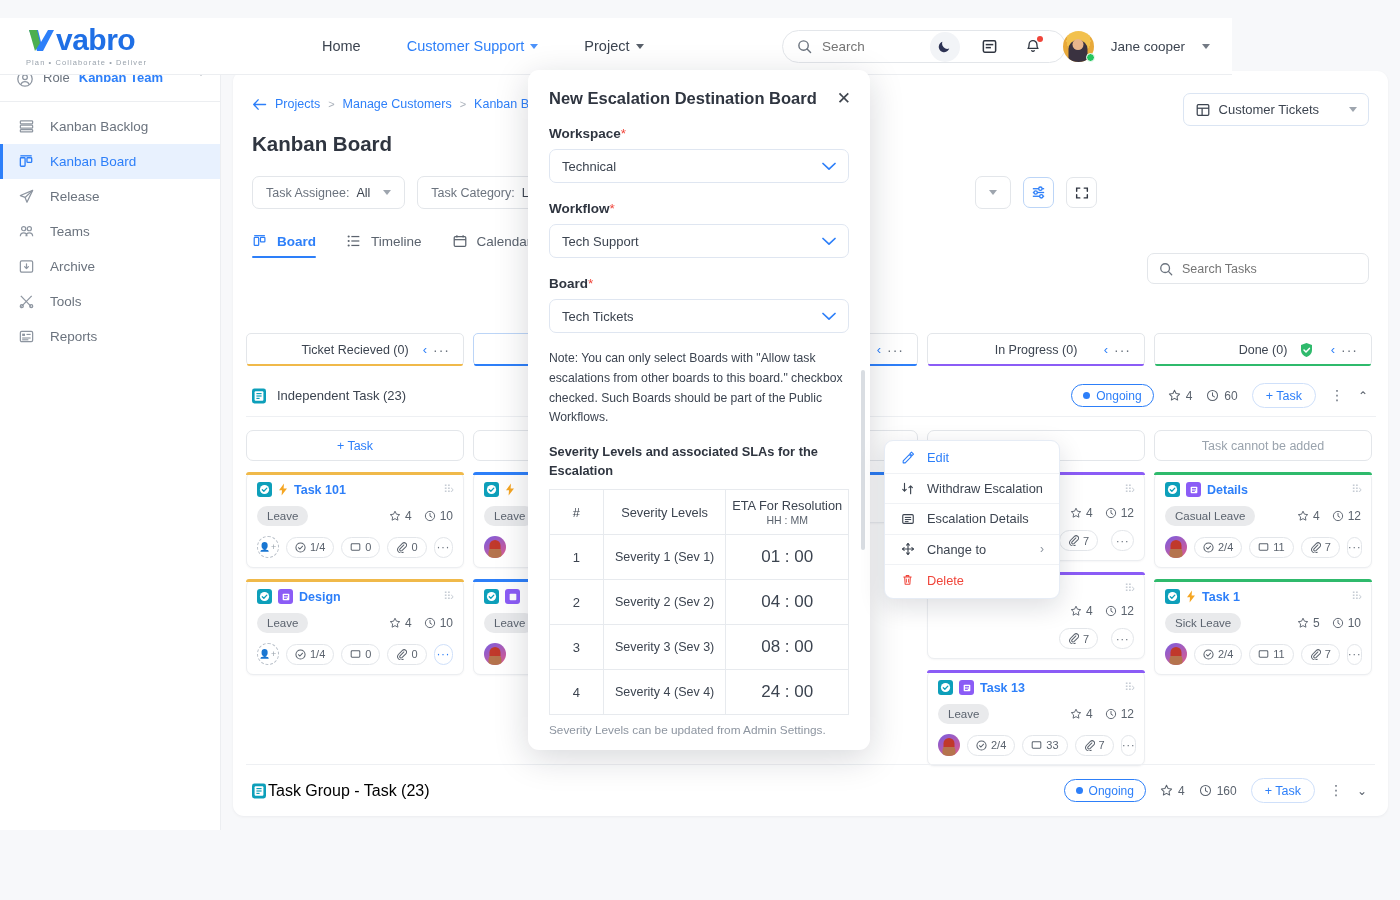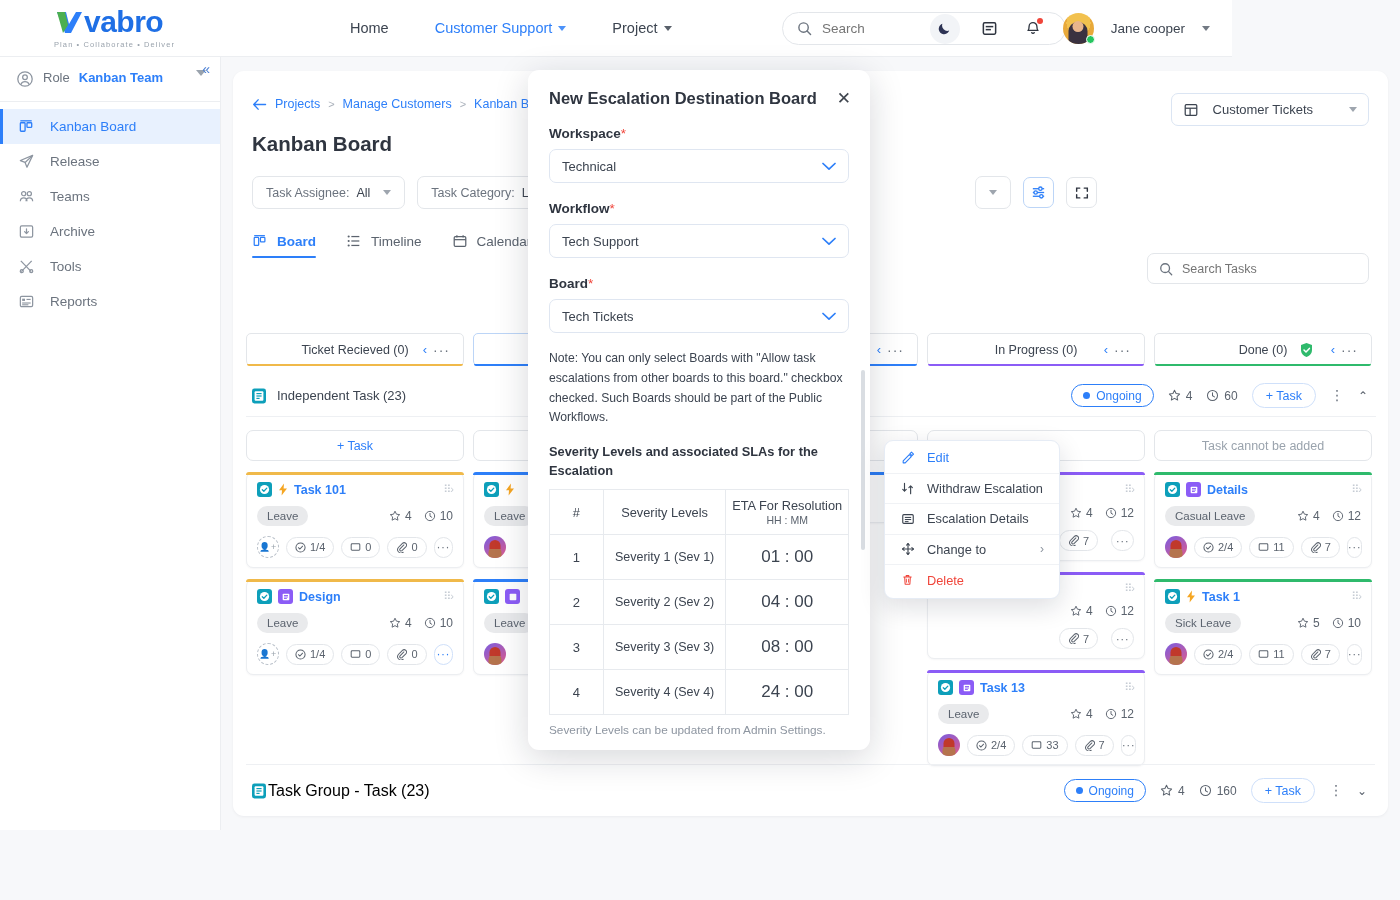--- a/index.html
+++ b/index.html
@@ -7,23 +7,23 @@
     width: 1400px; height: 900px;
     font-family: "Liberation Sans", sans-serif;
     background: #f7f8fa;
     overflow: hidden;
     -webkit-font-smoothing: antialiased;
   }
   .app { position: relative; width: 1400px; height: 900px; }
 
   
   .topbar {
-    position: absolute; top: 0; left: 0; width: 1232px; height: 57px;
+    position: absolute; top: 18px; left: 0; width: 1232px; height: 57px;
     background: #fff; border-bottom: 1px solid #eceef1;
-    display: flex; align-items: center; z-index: 40; padding-left: 28px;
+    display: flex; align-items: center; z-index: 40;
   }
   .logo-wrap { width: 230px; padding-left: 26px; display: flex; flex-direction: column; justify-content: center; }
   .logo-row { display: flex; align-items: center; }
   .logo-text { font-size: 30px; font-weight: 700; color: #1f6fe5; letter-spacing: -0.5px; line-height: 1; }
   .logo-tag { font-size: 7.5px; color: #9aa3ad; letter-spacing: 1.1px; margin-top: 3px; }
   .nav { display: flex; align-items: center; gap: 46px; margin-left: 92px; }
   .nav-item { font-size: 14.5px; color: #3c4450; cursor: pointer; display: flex; align-items: center; gap: 6px; }
   .nav-item.active { color: #2d7ff9; }
   .caret { width: 0; height: 0; border-left: 4.5px solid transparent; border-right: 4.5px solid transparent; border-top: 5px solid currentColor; opacity: .85; }
   .search-box {
@@ -83,21 +83,21 @@
   .crumb-sep { color: #aab1bb; font-size: 11px; }
   .page-title { font-size: 20.5px; font-weight: 700; color: #2f3540; padding: 21px 0 0 19px; }
 
   .filters { display: flex; align-items: center; gap: 12px; padding: 20px 0 0 19px; }
   .fchip { height: 33px; border: 1px solid #e3e6ea; border-radius: 7px; display: flex; align-items: center; gap: 7px; padding: 0 13px; font-size: 12.5px; color: #6b737e; cursor: pointer; background: #fff; }
   .fchip b { color: #3c4450; font-weight: 400; }
   .sq-btn { width: 31px; height: 31px; border: 1px solid #e3e6ea; border-radius: 7px; display: flex; align-items: center; justify-content: center; cursor: pointer; background: #fff; }
   .sq-btn.on { border-color: #bcd5f7; }
 
   .top-right { position: absolute; right: 19px; top: 22px; }
-  .ct-btn { height: 33px; border: 1px solid #dbe5f3; border-radius: 7px; display: flex; align-items: center; gap: 14px; padding: 0 11px; font-size: 13px; color: #3c4450; cursor: pointer; background: #fff; }
+  .ct-btn { height: 33px; border: 1px solid #dbe5f3; border-radius: 7px; display: flex; align-items: center; gap: 8px; padding: 0 11px; font-size: 13px; color: #3c4450; cursor: pointer; background: #fff; }
   .search-tasks { position: absolute; right: 19px; top: 182px; width: 222px; height: 31px; border: 1px solid #e3e6ea; border-radius: 7px; display: flex; align-items: center; gap: 9px; padding: 0 11px; }
   .search-tasks input { border: 0; outline: 0; font-size: 12.5px; color: #9aa3ad; font-family: inherit; width: 100%; }
 
   .tabs { display: flex; align-items: center; gap: 30px; padding: 24px 0 0 19px; }
   .tab { display: flex; align-items: center; gap: 9px; font-size: 13.5px; color: #5b636e; cursor: pointer; padding-bottom: 9px; position: relative; }
   .tab.active { color: #2d7ff9; font-weight: 600; }
   .tab.active::after { content: ""; position: absolute; left: 0; right: 0; bottom: 0; height: 2.5px; background: #2d7ff9; border-radius: 2px; }
 
   
   .board { position: absolute; left: 13px; top: 262px; width: 1130px; }
@@ -275,20 +275,30 @@
             <circle cx="10" cy="8" r="2.6" fill="none" stroke="#8d95a0" stroke-width="1.4"></circle>
             <path d="M5.4 16a5 5 0 0 1 9.2 0" fill="none" stroke="#8d95a0" stroke-width="1.4"></path>
           </svg>
       </span>
       <span class="role-lbl">Role</span>
       <span class="role-val">Kanban Team</span>
       <i class="role-caret"></i>
     </div>
 
     <div style="padding-top:7px">
+      <div class="side-item">
+        <span class="side-ic">
+          <svg width="17" height="17" viewBox="0 0 18 18">
+              <rect x="2.5" y="3" width="13" height="3.2" rx=".8" fill="none" stroke="#8d95a0" stroke-width="1.3"></rect>
+              <rect x="2.5" y="7.6" width="13" height="3.2" rx=".8" fill="none" stroke="#8d95a0" stroke-width="1.3"></rect>
+              <rect x="2.5" y="12.2" width="13" height="2.6" rx=".8" fill="none" stroke="#8d95a0" stroke-width="1.3"></rect>
+            </svg>
+        </span>
+        <span>Kanban Backlog</span>
+      </div>
       <div class="side-item active">
         <span class="side-ic">
           <svg width="17" height="17" viewBox="0 0 18 18">
               <rect x="2.5" y="5" width="5" height="9" rx=".8" fill="none" stroke="#2d7ff9" stroke-width="1.4"></rect>
               <rect x="9.5" y="5" width="5" height="5" rx=".8" fill="none" stroke="#2d7ff9" stroke-width="1.4"></rect>
               <line x1="2.5" y1="3" x2="14.5" y2="3" stroke="#2d7ff9" stroke-width="1.4"></line>
             </svg>
         </span>
         <span>Kanban Board</span>
       </div>

